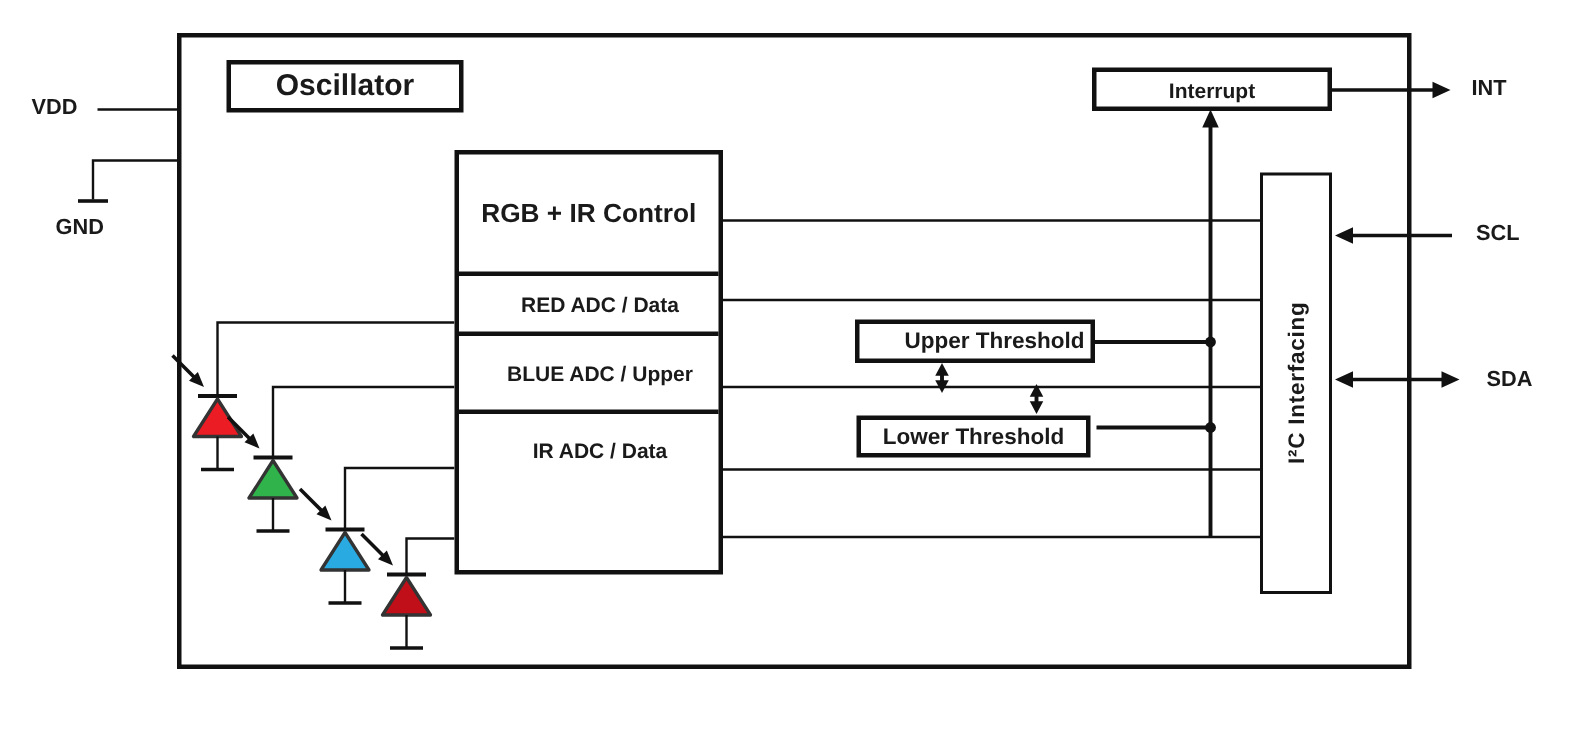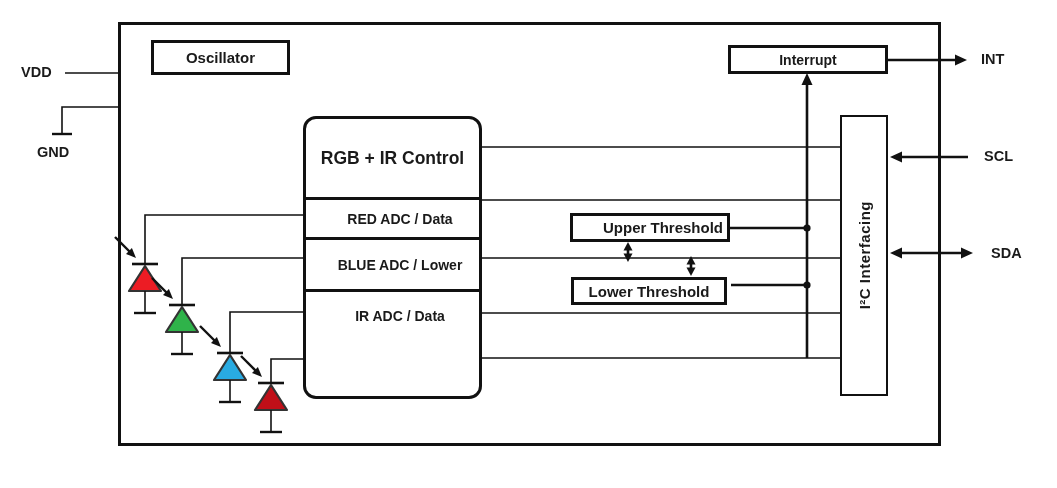--- a/index.html
+++ b/index.html
@@ -105,37 +105,37 @@
     <g transform="translate(271,383)">
       <line x1="-30" y1="-27" x2="-14" y2="-11" stroke="#111" stroke-width="2.4"></line>
       <polygon points="-9,-6 -19,-10.1 -13.1,-16" fill="#111"></polygon>
       <line x1="-13" y1="0" x2="13" y2="0" stroke="#111" stroke-width="2.6"></line>
       <polygon points="0,2 -16,27 16,27" stroke="#333" stroke-width="2.2" stroke-linejoin="round" fill="#c00f18"></polygon>
       <line x1="0" y1="27" x2="0" y2="49" stroke="#111" stroke-width="1.6"></line>
       <line x1="-11" y1="49" x2="11" y2="49" stroke="#111" stroke-width="2.4"></line>
     </g>
   </svg>
 
-  <div class="abs box" style="left:151px;top:40px;width:139px;height:35px;font-size:15px;">
+  <div class="abs box" style="left:151px;top:40px;width:158px;height:35px;font-size:20px;">
     <span>Oscillator</span>
   </div>
 
   <div class="abs box" style="left:728px;top:45px;width:160px;height:29px;font-size:14px;">
     <span>Interrupt</span>
   </div>
 
-  <div class="abs col" style="left:303px;top:116px;width:179px;height:283px;border-radius:13px;">
+  <div class="abs col" style="left:303px;top:100px;width:179px;height:283px;">
     <div class="row row-main" style="height:78px;">
       <span>RGB + IR Control</span>
     </div>
     <div class="row row-adc" style="height:40px;">
       <span>RED ADC / Data</span>
     </div>
     <div class="row row-adc" style="height:52px;">
-      <span>BLUE ADC / Lower</span>
+      <span>BLUE ADC / Upper</span>
     </div>
     <div class="row row-adc" style="height:50px;">
       <span>IR ADC / Data</span>
     </div>
   </div>
 
   <div class="abs box" style="left:570px;top:213px;width:160px;height:29px;font-size:15px;padding-left:26px;">
     <span>Upper Threshold</span>
   </div>
   <div class="abs box" style="left:571px;top:277px;width:156px;height:28px;font-size:15px;">

